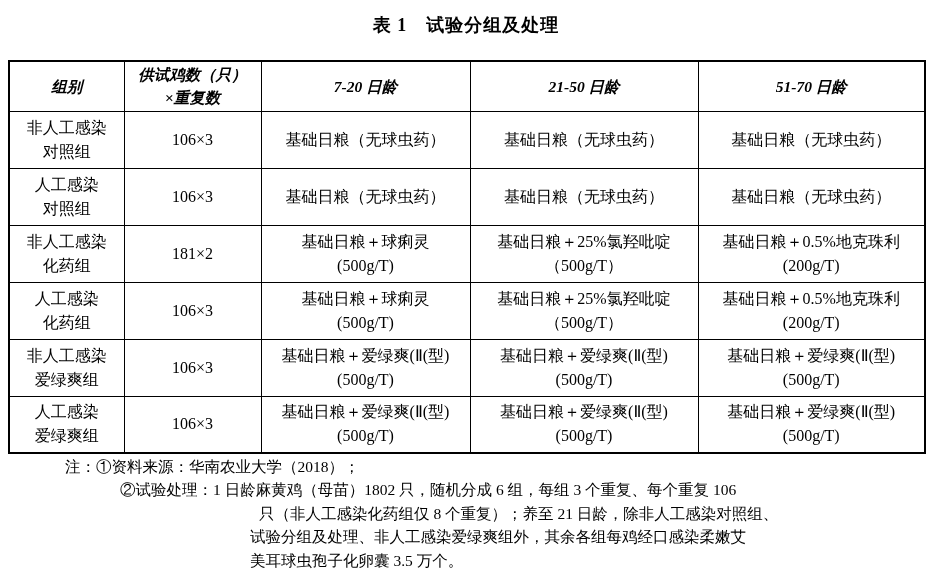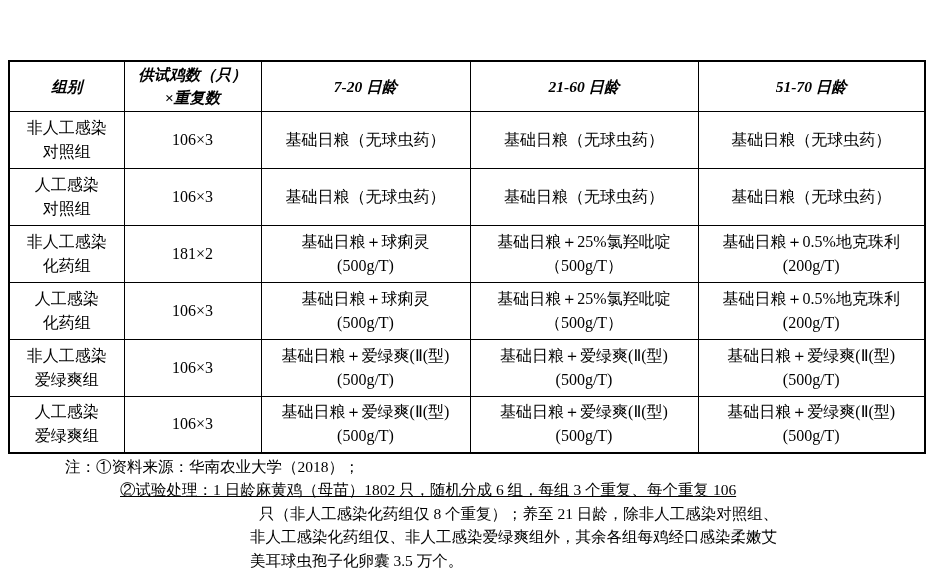--- a/index.html
+++ b/index.html
@@ -62,46 +62,47 @@
     left: 0;
     width: 932px;
     font-size: 15.5px;
   }
   .note-line {
     position: absolute;
     white-space: nowrap;
     line-height: 23px;
   }
   .nl1 { top: 455px; left: 65px; }
-  .nl2 { top: 478px; left: 120px; text-decoration: underline; }
+  .nl2 { top: 478px; left: 120px; }
   .nl3 { top: 502px; left: 259px; }
   .nl4 { top: 525px; left: 250px; }
   .nl5 { top: 549px; left: 250px; }
 </style>
 </head>
 <body>
 
 <div class="page">
 
+  <div class="title">表 1　试验分组及处理</div>
 
   <table class="exp">
     <colgroup>
       <col style="width:115px">
       <col style="width:137px">
       <col style="width:209px">
       <col style="width:228px">
       <col style="width:227px">
     </colgroup>
     <thead>
       <tr>
         <th>组别</th>
         <th>供试鸡数（只）
 ×重复数</th>
         <th>7-20 日龄</th>
-        <th>21-60 日龄</th>
+        <th>21-50 日龄</th>
         <th>51-70 日龄</th>
       </tr>
     </thead>
     <tbody>
       <tr>
         <td>非人工感染
 对照组</td>
         <td>106×3</td>
         <td>基础日粮（无球虫药）</td>
         <td>基础日粮（无球虫药）</td>
@@ -159,17 +160,17 @@
         <td>基础日粮＋爱绿爽(Ⅱ(型)
 (500g/T)</td>
       </tr>
     </tbody>
   </table>
 
   <div class="notes">
     <div class="note-line nl1">注：①资料来源：华南农业大学（2018）；</div>
     <div class="note-line nl2">②试验处理：1 日龄麻黄鸡（母苗）1802 只，随机分成 6 组，每组 3 个重复、每个重复 106</div>
     <div class="note-line nl3">只（非人工感染化药组仅 8 个重复）；养至 21 日龄，除非人工感染对照组、</div>
-    <div class="note-line nl4">非人工感染化药组仅、非人工感染爱绿爽组外，其余各组每鸡经口感染柔嫩艾</div>
+    <div class="note-line nl4">试验分组及处理、非人工感染爱绿爽组外，其余各组每鸡经口感染柔嫩艾</div>
     <div class="note-line nl5">美耳球虫孢子化卵囊 3.5 万个。</div>
   </div>
 
 </div>
 
 </body></html>

